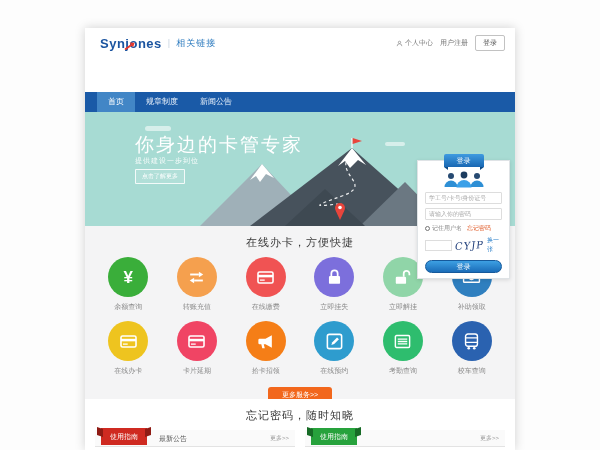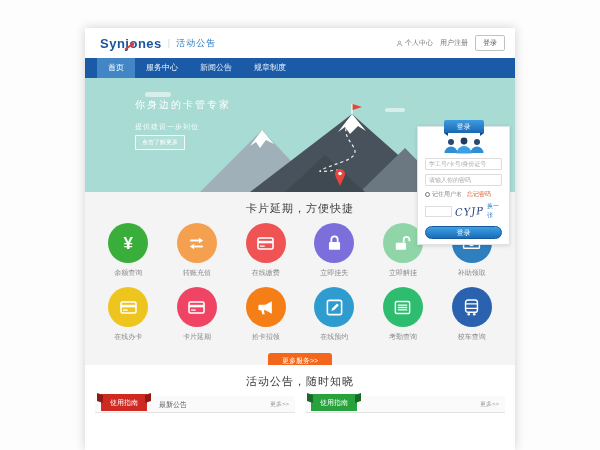--- a/index.html
+++ b/index.html
@@ -25,21 +25,21 @@
           background:#fff; cursor:pointer; }
 
   
   .nav { height:20px; background:#1a5aa7; display:flex; padding-left:12px; position:relative; z-index:2; }
   .nav-item { color:#eaf2fb; font-size:8px; line-height:20px; padding:0 11px; cursor:pointer; }
   .nav-item.active { background:#4286c6; color:#fff; }
 
   
   .banner { position:relative; height:114px; background:#a7dbd3; overflow:visible; }
   .banner-clip { position:absolute; inset:0; overflow:hidden; }
-  .hero-title { position:absolute; left:50px; top:20px; font-size:10px; color:#fff;
+  .hero-title { position:absolute; left:50px; top:20px; font-size:19px; color:#fff;
                 letter-spacing:2px; font-weight:500; }
   .hero-sub { position:absolute; left:50px; top:44px; font-size:7px; color:rgba(255,255,255,.95); letter-spacing:1px; }
   .hero-btn { position:absolute; left:50px; top:57px; font-size:6px; color:#fff;
               border:1px solid rgba(255,255,255,.85); background:rgba(255,255,255,.12);
               padding:2px 6px; border-radius:1px; cursor:pointer; }
   .cloud { position:absolute; background:rgba(255,255,255,.55); border-radius:10px; }
   .mountains { position:absolute; left:105px; bottom:0; width:260px; height:92px; }
 
   
   .login-card { position:absolute; right:5px; top:48px; width:93px; height:119px;
@@ -108,42 +108,41 @@
 <div class="canvas">
   <div class="page">
 
     <div class="site-header">
       <div class="logo-wrap">
         <span class="logo">Synjones</span>
         <span class="logo y-accent-holder" style="position:relative;width:0;">
             <span class="y-accent" style="left:-38px;top:3px;"></span>
           </span>
         <span class="logo-div">|</span>
-        <span class="logo-sub">活动公告</span>
+        <span class="logo-sub">相关链接</span>
       </div>
       <div class="header-right">
         <span class="hlink">
           <svg width="7" height="7" viewBox="0 0 24 24">
               <circle cx="12" cy="8" r="4" fill="none" stroke="#888" stroke-width="2.4"></circle>
               <path d="M4 21a8 8 0 0 1 16 0" fill="none" stroke="#888" stroke-width="2.4"></path>
             </svg>
           <span>个人中心</span>
         </span>
         <span class="hlink">
           <span>用户注册</span>
         </span>
         <button class="hbtn">登录</button>
       </div>
     </div>
 
-    <div class="nav" id="nav" style="background: rgb(26, 90, 167);">
+    <div class="nav" id="nav" style="background: rgb(26, 90, 167); margin-top: 34px;">
         <span class="nav-item active" style="background: rgb(66, 134, 198);">首页</span>
-        <span class="nav-item">服务中心</span>
+        <span class="nav-item">规章制度</span>
         <span class="nav-item">新闻公告</span>
-        <span class="nav-item">规章制度</span>
       </div>
 
     <div class="banner" style="background: rgb(167, 219, 211);">
       <div class="banner-clip">
         <div class="cloud" style="left:60px; top:14px; width:26px; height:5px;"></div>
         <div class="cloud" style="left:300px; top:30px; width:20px; height:4px;"></div>
         <svg class="mountains" viewBox="0 0 260 92">
           <polygon points="10,92 72,30 130,92" fill="#9fb0b8"></polygon>
           <path d="M72,30 L60,46 L66,42 L70,48 L76,40 L84,44 Z" fill="#fff"></path>
           <polygon points="60,92 162,14 250,92" fill="#47525c"></polygon>
@@ -182,21 +181,21 @@
         <div class="captcha-row">
           <input class="captcha-input" type="text" style="">
           <span class="captcha-text">CYJP</span>
           <span class="captcha-refresh">换一张</span>
         </div>
         <button class="login-submit">登录</button>
       </div>
     </div>
 
     <div class="services">
-      <div class="section-title">卡片延期，方便快捷</div>
+      <div class="section-title">在线办卡，方便快捷</div>
       <div class="service-grid" id="service-grid">
           <div class="service-item">
             <div class="service-circle" style="background: rgb(58, 174, 58);">
               <span class="glyph">¥</span>
             </div>
             <div class="service-label">余额查询</div>
           </div>
           <div class="service-item">
             <div class="service-circle" style="background: rgb(245, 160, 78);">
               <svg viewBox="0 0 24 24" fill="#fff">
@@ -302,21 +301,21 @@
                 <circle cx="15.5" cy="20.5" r="1.7" fill="#fff"></circle>
               </svg>
             </div>
             <div class="service-label">校车查询</div>
           </div>
         </div>
       <button class="more-btn" style="background: rgb(242, 103, 28);">更多服务&gt;&gt;</button>
     </div>
 
     <div class="announce">
-      <div class="section-title">活动公告，随时知晓</div>
+      <div class="section-title">忘记密码，随时知晓</div>
       <div class="panels">
         <div class="panel">
           <div class="panel-ribbon red" style="background: rgb(207, 42, 33);">使用指南</div>
           <div class="panel-tab2">最新公告</div>
           <div class="panel-more">更多&gt;&gt;</div>
         </div>
         <div class="panel">
           <div class="panel-ribbon green" style="background: rgb(39, 162, 60);">使用指南</div>
           <div class="panel-more">更多&gt;&gt;</div>
         </div>

